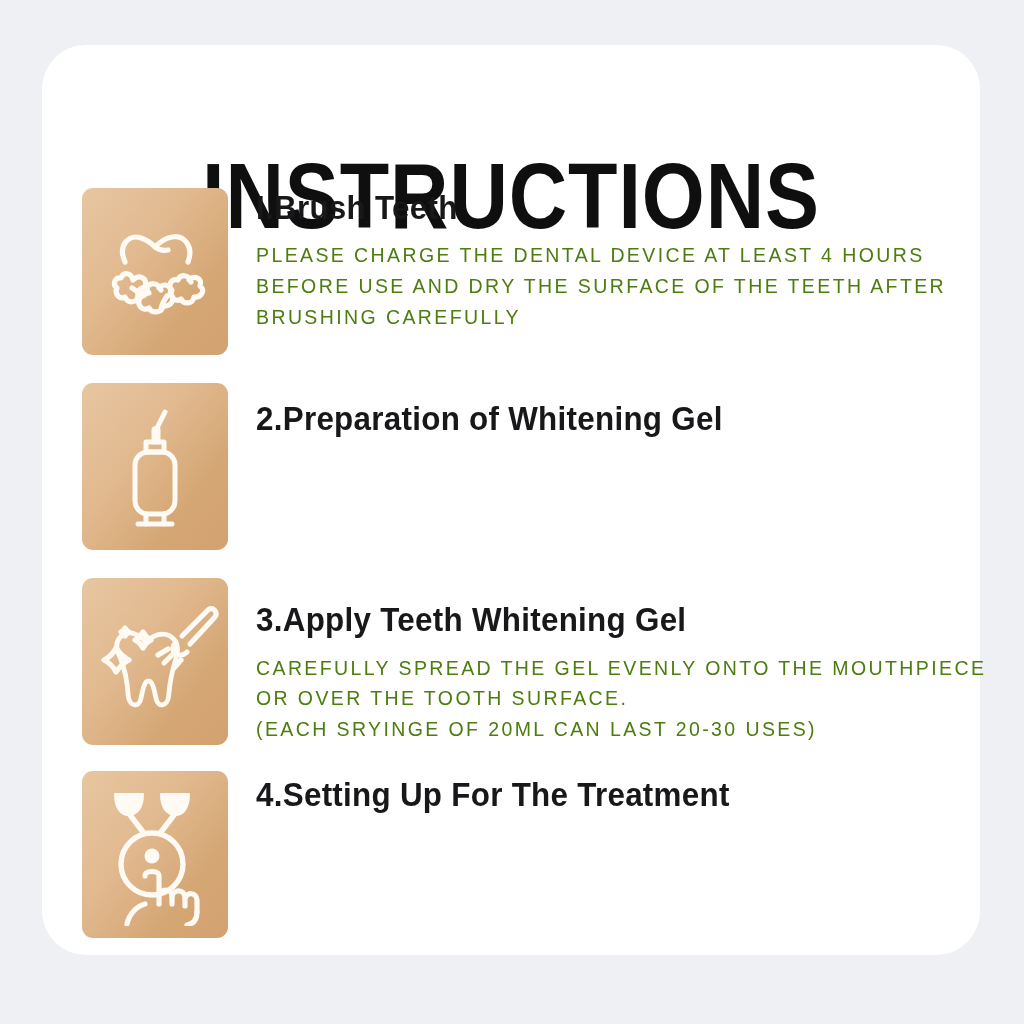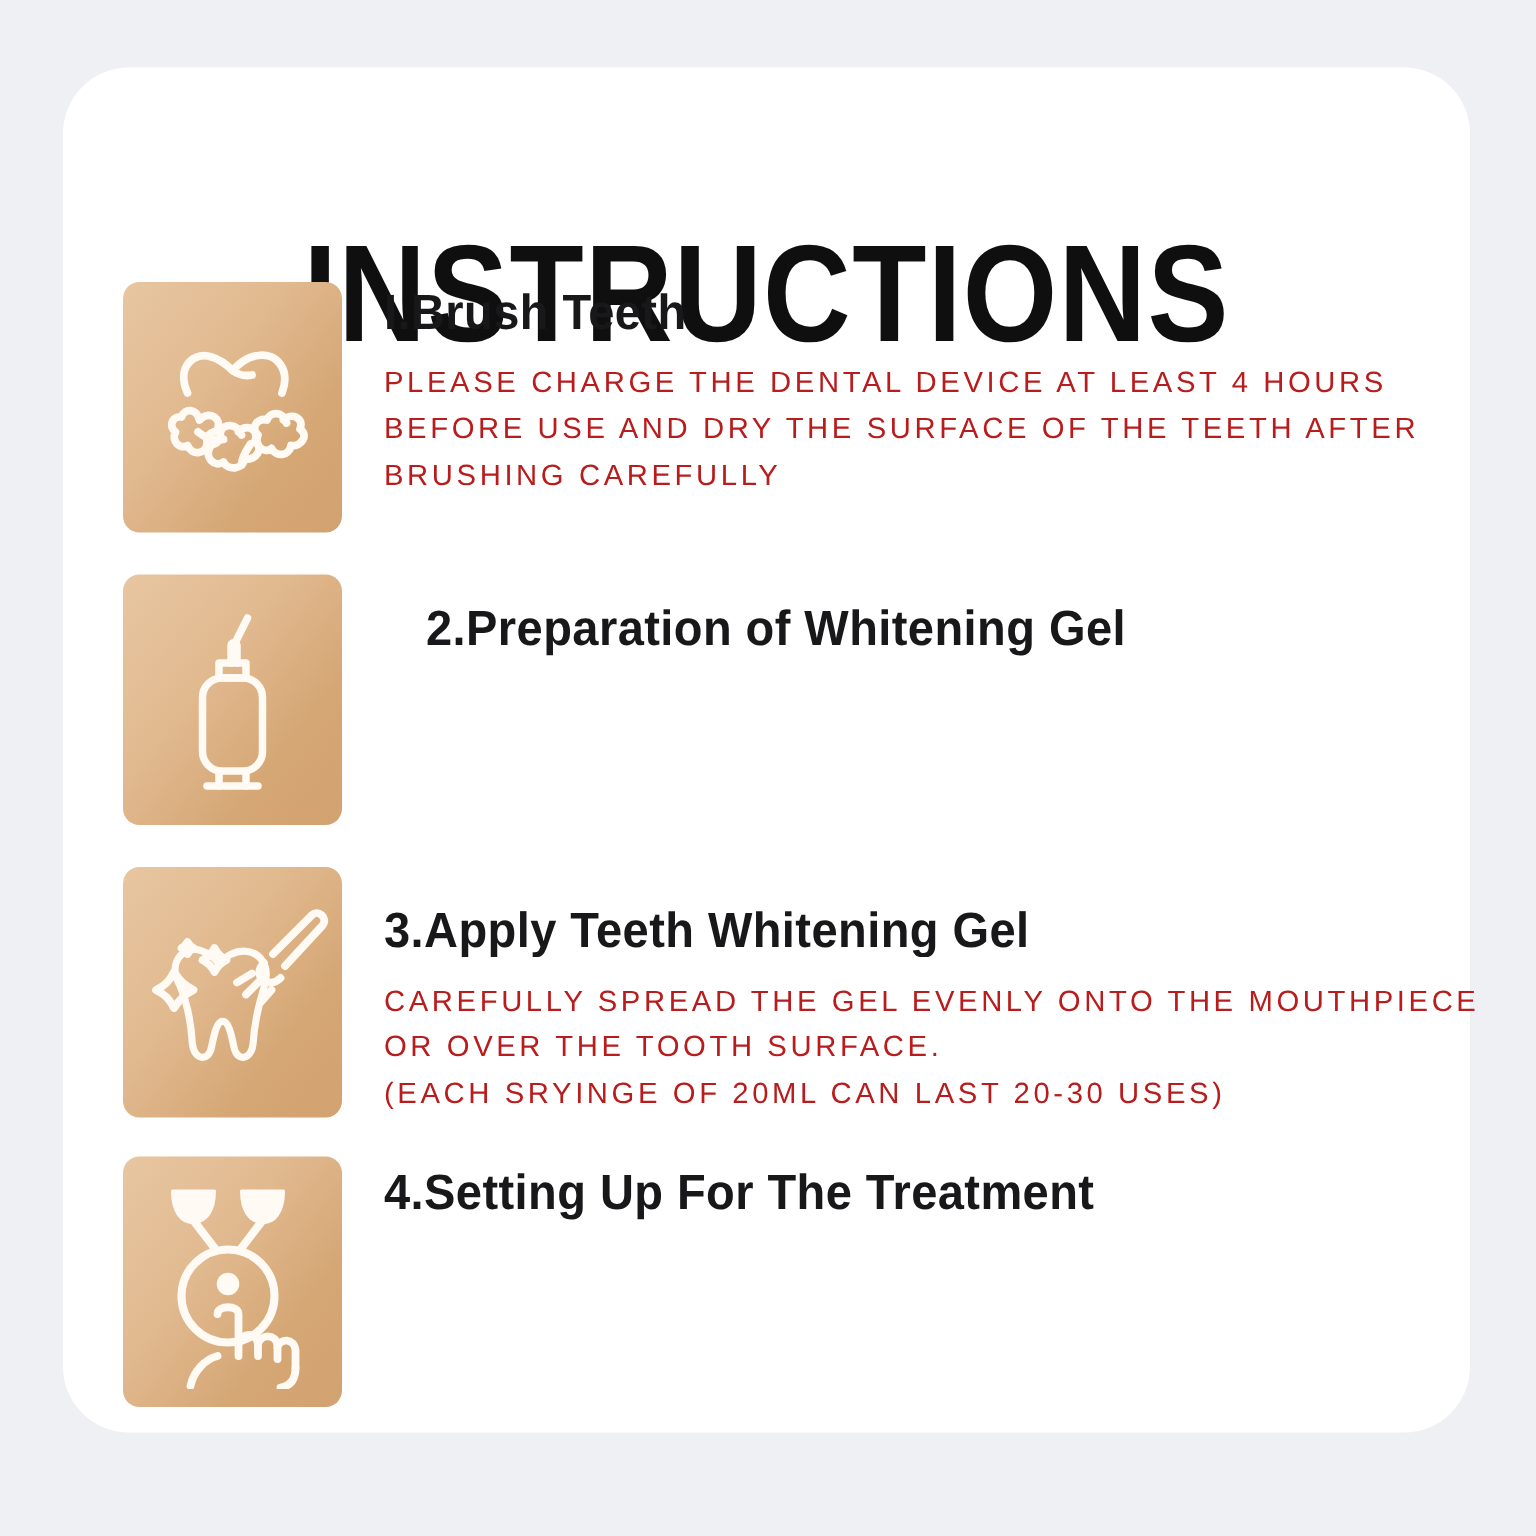--- a/index.html
+++ b/index.html
@@ -88,31 +88,31 @@
     transform: scaleX(0.95);
     transform-origin: left center;
     white-space: nowrap;
   }
   .step-desc {
     font-family: "Liberation Sans", sans-serif;
     font-weight: 300;
     font-size: 19.5px;
     line-height: 1.58;
     letter-spacing: 2.4px;
-    color: #b91c1c;
+    color: #4d7c0f;
     margin: 0;
     text-transform: uppercase;
     white-space: pre-line;
   }
   
   .step.s1 .step-body { padding-top: 2px; }
   .step.s2 .step-body { padding-top: 18px; }
   .step.s3 .step-body { padding-top: 6px; }
   .step.s4 .step-body { padding-top: 6px; }
-  .step.s2 { margin-bottom: 28px; gap: 28px; }
+  .step.s2 { margin-bottom: 28px; }
   .step.s3 { margin-bottom: 26px; align-items: flex-end; }
   .step.s4 { margin-bottom: 0; }
 </style>
 </head>
 <body>
 
 <div class="page">
   <div class="card">
 
     <h1 class="title">INSTRUCTIONS</h1>

